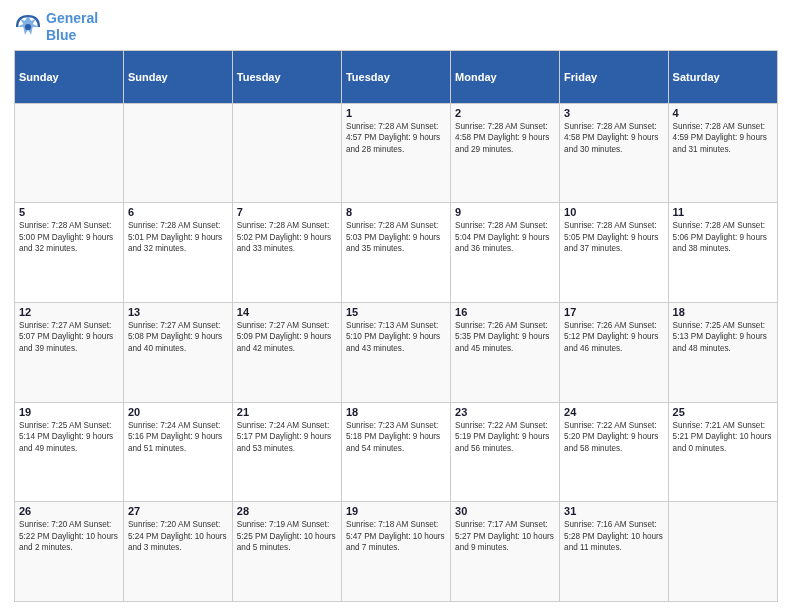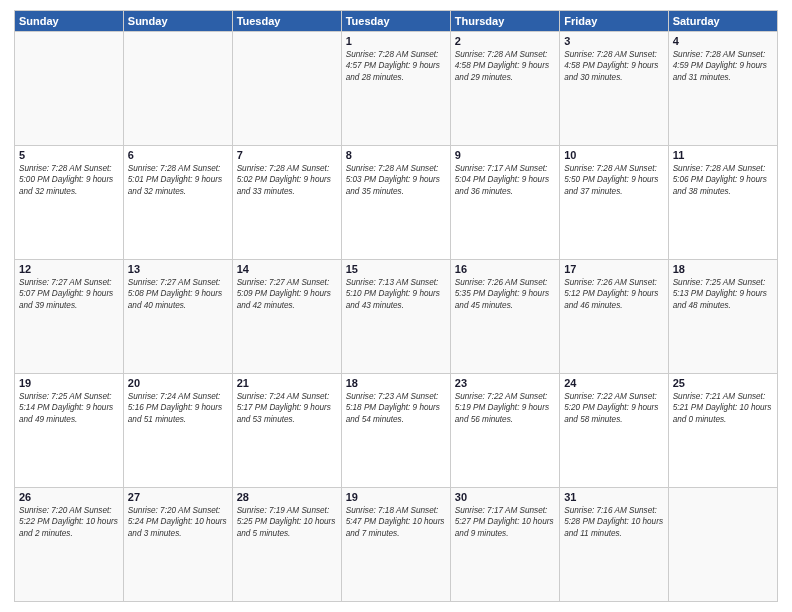--- a/index.html
+++ b/index.html
@@ -56,21 +56,21 @@
     table {
       width: 100%;
       border-collapse: collapse;
       flex: 1;
     }
     thead tr th {
       background-color: #2c5fa8;
       color: #fff;
       font-size: 11px;
       font-weight: bold;
-      padding: 4px 4px;
+      padding: 20px 4px;
       text-align: left;
       border: 1px solid #ccc;
       margin-top: 23px;
     }
     tbody tr td {
       vertical-align: top;
       border: 1px solid #ccc;
       padding: 3px 4px;
       font-size: 8.5px;
       color: #222;
@@ -87,39 +87,55 @@
       font-size: 11px;
       font-weight: bold;
       color: #1a1a2e;
       display: block;
       margin-bottom: 2px;
     }
     .day-detail {
       line-height: 1.4;
       font-size: 8.2px;
       color: #333;
-      font-style: italic;
     }
     .empty-cell {
       background-color: #f9f9f9;
     }
   </style>
 </head>
 <body>
 
 <div class="page">
+  <div class="header">
+    <div class="logo">
+      <svg class="logo-icon" viewBox="0 0 36 36">
+        <path d="M4 18 Q4 4 18 4 Q32 4 32 18" fill="none" stroke="#2c5fa8" stroke-width="3"></path>
+        <path d="M18 4 L22 10 L28 8 L24 14 L32 18 L24 18 L22 28 L18 22 L14 28 L12 18 L4 18 L12 14 L8 8 L14 10 Z" fill="#4a90d9" opacity="0.7"></path>
+        <circle cx="18" cy="18" r="4" fill="#2c5fa8"></circle>
+      </svg>
+      <div class="logo-text">
+        <span>General</span><br>
+        <span style="color:#4a90d9">Blue</span>
+      </div>
+    </div>
+    <div class="title-block">
+      <div class="calendar-title"></div>
+      <div class="calendar-subtitle"></div>
+    </div>
+  </div>
 
   <table>
     <thead>
       <tr>
       <th>Sunday</th>
           <th>Sunday</th>
           <th>Tuesday</th>
           <th>Tuesday</th>
-          <th>Thursday</th>
+          <th>Monday</th>
           <th>Friday</th>
           <th>Saturday</th>
         </tr>
     </thead>
     <tbody>
     <tr>
           <td class="empty-cell"></td>
           <td class="empty-cell"></td>
           <td class="empty-cell"></td>
           <td>
@@ -175,29 +191,29 @@
           </td>
           <td>
             <span class="day-num">8</span>
             <div class="day-detail">Sunrise: 7:28 AM
 Sunset: 5:03 PM
 Daylight: 9 hours
 and 35 minutes.</div>
           </td>
           <td>
             <span class="day-num">9</span>
-            <div class="day-detail">Sunrise: 7:17 AM
+            <div class="day-detail">Sunrise: 7:28 AM
 Sunset: 5:04 PM
 Daylight: 9 hours
 and 36 minutes.</div>
           </td>
           <td>
             <span class="day-num">10</span>
             <div class="day-detail">Sunrise: 7:28 AM
-Sunset: 5:50 PM
+Sunset: 5:05 PM
 Daylight: 9 hours
 and 37 minutes.</div>
           </td>
           <td>
             <span class="day-num">11</span>
             <div class="day-detail">Sunrise: 7:28 AM
 Sunset: 5:06 PM
 Daylight: 9 hours
 and 38 minutes.</div>
           </td>

